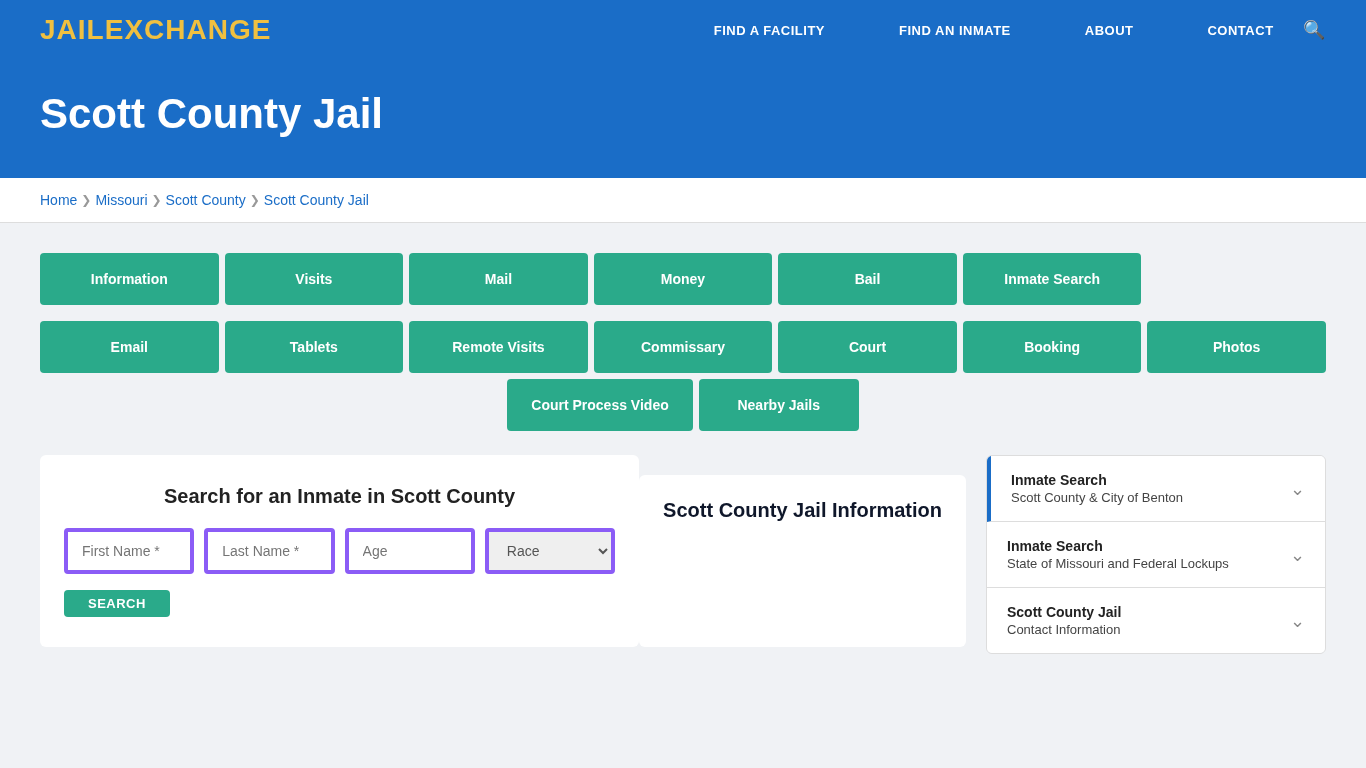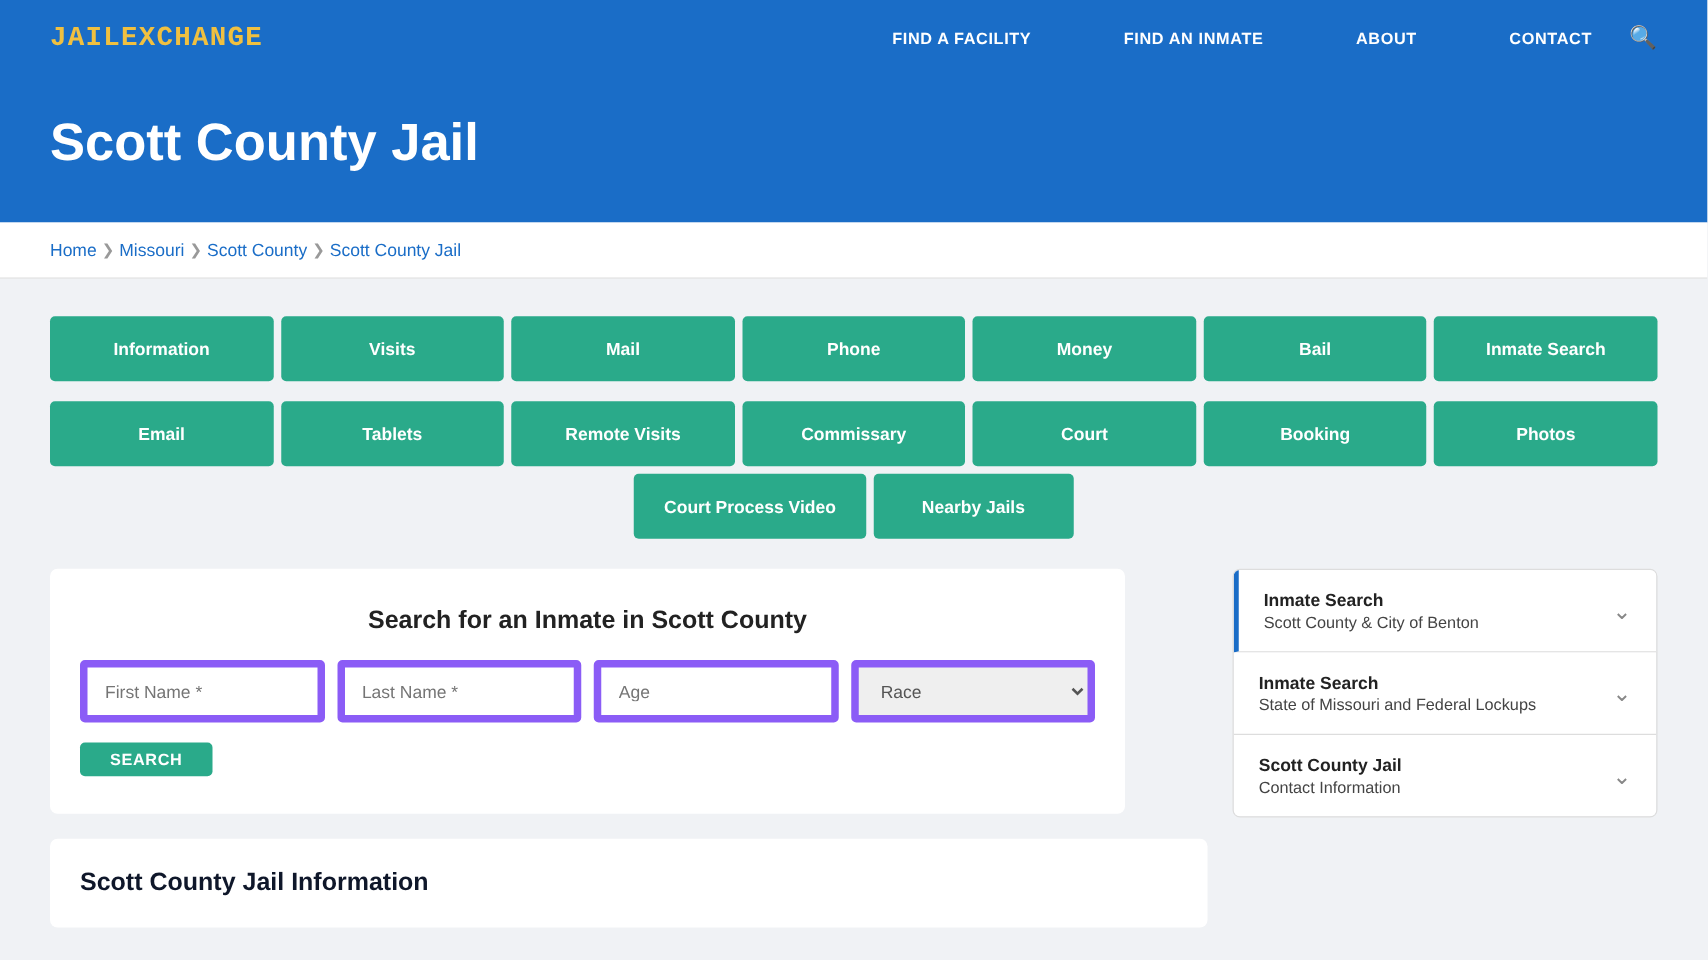--- a/index.html
+++ b/index.html
@@ -8,25 +8,24 @@
     
     .header {
       background: #1a6dc7;
       padding: 0 40px;
       height: 60px;
       display: flex;
       align-items: center;
       justify-content: space-between;
     }
     .logo {
-      font-size: 22px;
+      font-size: 28px;
       font-weight: 900;
       color: white;
       letter-spacing: 1px;
-      font-family: Liberation Mono, monospace;
     }
     .logo span { color: #f0c040; }
     .nav {
       display: flex;
       align-items: center;
       gap: 30px;
     }
     .nav a {
       color: white;
       text-decoration: none;
@@ -146,21 +145,21 @@
       margin-bottom: 20px;
       color: #222;
     }
     .search-fields {
       display: flex;
       gap: 10px;
       margin-bottom: 16px;
       flex-wrap: wrap;
     }
     .search-fields input, .search-fields select {
-      border: 6px solid #8b5cf6;
+      border: 4px solid #8b5cf6;
       border-radius: 4px;
       padding: 10px 14px;
       font-size: 14px;
       color: #555;
       flex: 1;
       min-width: 120px;
     }
     .search-fields select {
       cursor: pointer;
     }
@@ -261,21 +260,20 @@
     <a>Scott County Jail</a>
   </nav>
 </div>
 
 <div class="main">
 
   <div class="nav-grid">
     <button class="nav-btn">Information</button>
     <button class="nav-btn">Visits</button>
     <button class="nav-btn">Mail</button>
-    <button class="nav-btn">Phone</button>
     <button class="nav-btn">Money</button>
     <button class="nav-btn">Bail</button>
     <button class="nav-btn">Inmate Search</button>
   </div>
 
   <div class="nav-grid-row2">
     <button class="nav-btn">Email</button>
     <button class="nav-btn">Tablets</button>
     <button class="nav-btn">Remote Visits</button>
     <button class="nav-btn">Commissary</button>
@@ -284,21 +282,21 @@
     <button class="nav-btn">Photos</button>
   </div>
 
   <div class="nav-grid-row3">
     <button class="nav-btn-wide">Court Process Video</button>
     <button class="nav-btn-wide">Nearby Jails</button>
   </div>
 
   <div class="content-section">
 
-    <div style="flex:1; display:flex; flex-direction:column; gap:0;">
+    <div style="flex:1; display:flex; flex-direction:row; gap:0;">
 
       <div class="search-panel">
         <h2>Search for an Inmate in Scott County</h2>
         <div class="search-fields">
           <input type="text" placeholder="First Name *" style="">
           <input type="text" placeholder="Last Name *" style="">
           <input type="text" placeholder="Age" style="">
           <select>
             <option>Race</option>
             <option>White</option>

